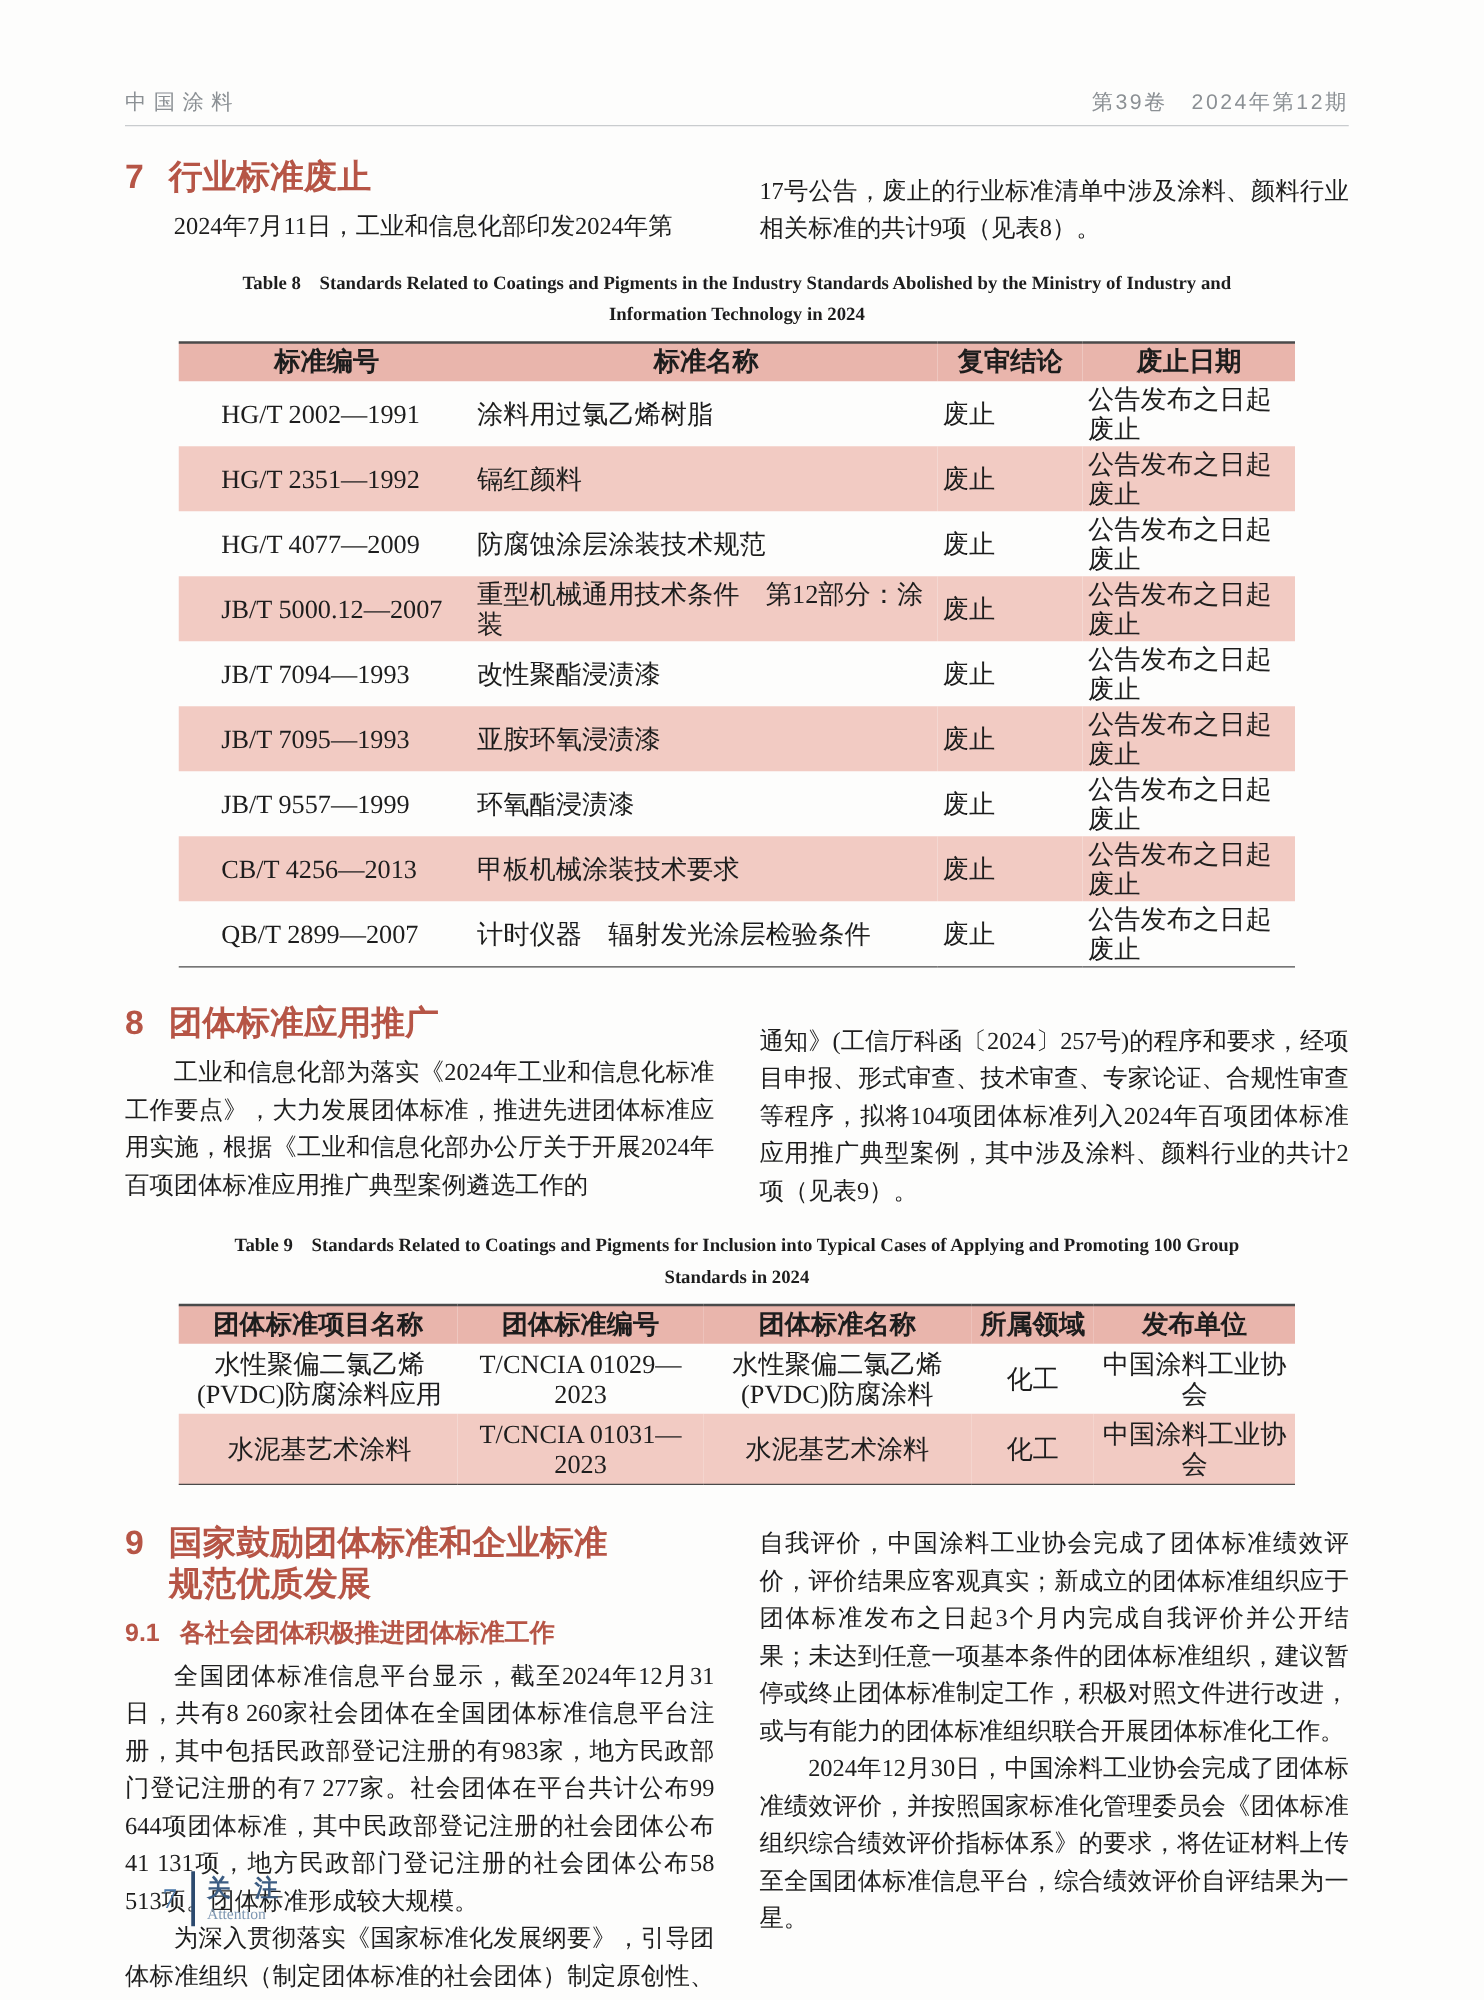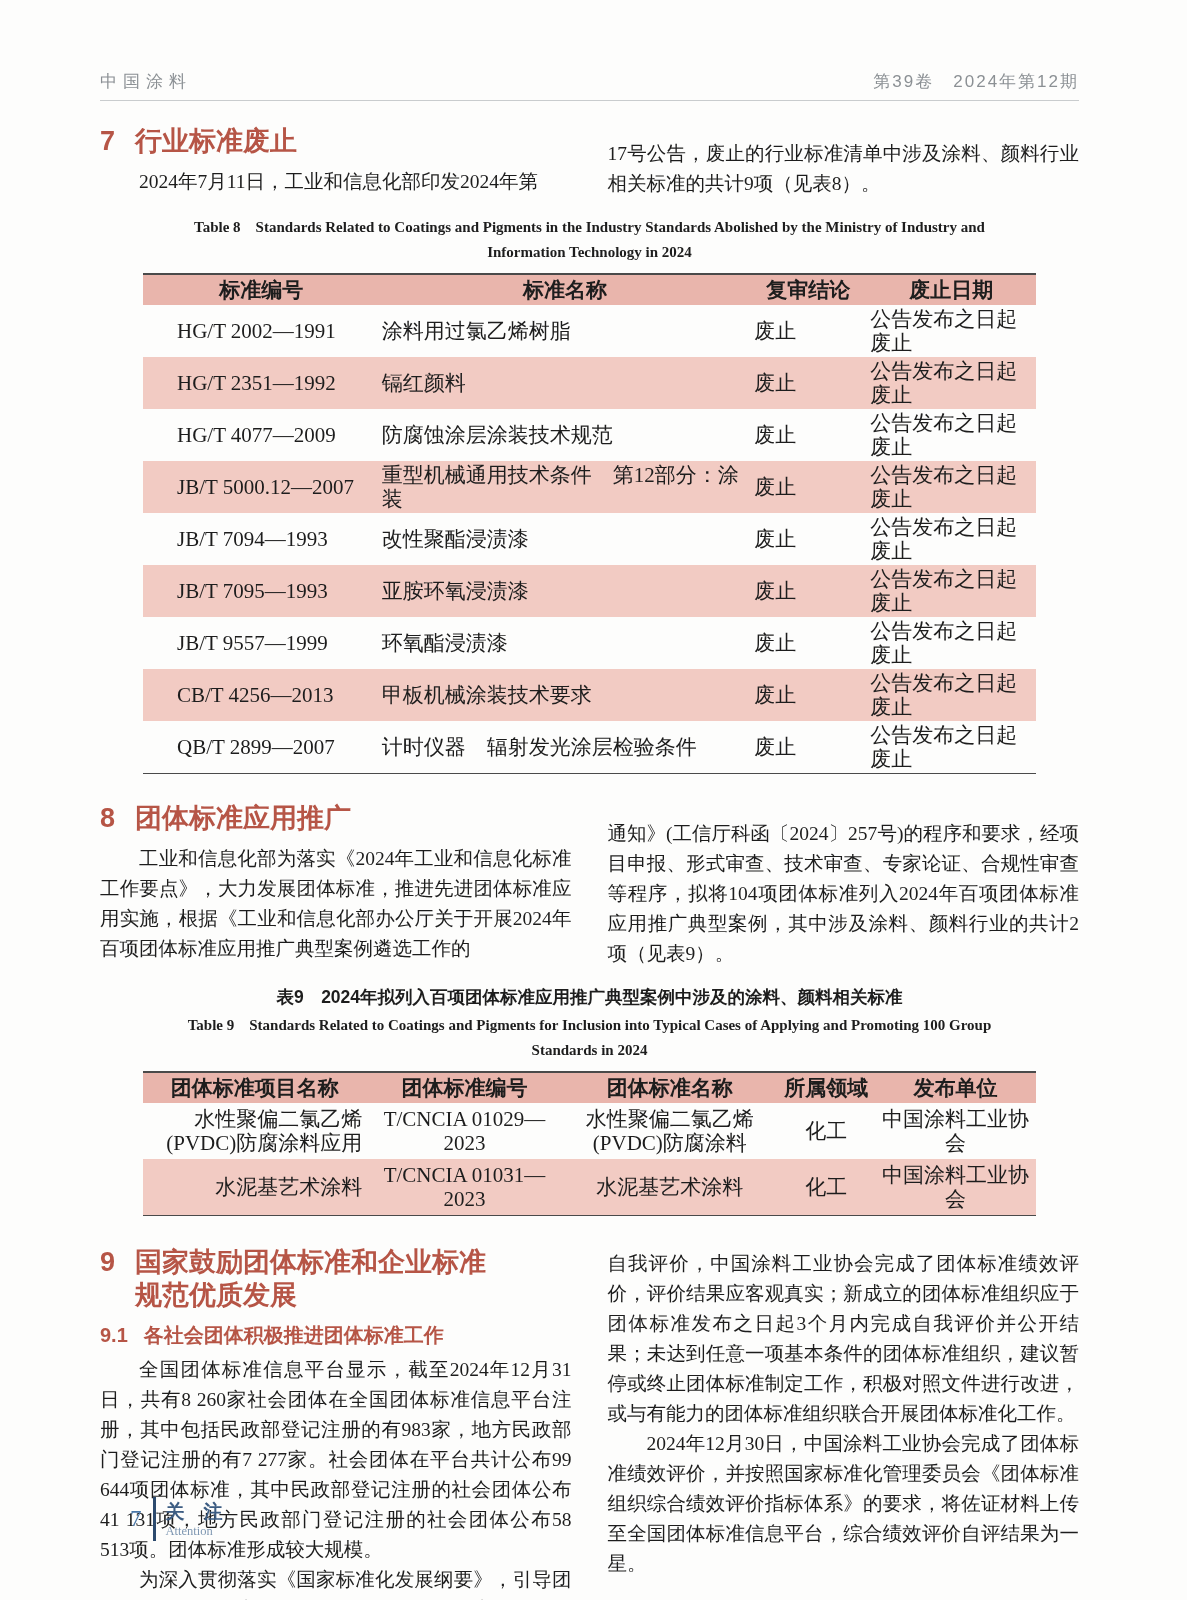--- a/index.html
+++ b/index.html
@@ -83,21 +83,21 @@
     font-family:"Liberation Sans","DejaVu Sans",sans-serif;
     font-weight:bold;text-align:center;
     height:31px;padding:2px 4px;
   }
   table.data-table td{height:28px;padding:2px 4px;}
   table.data-table tbody tr:nth-child(even){background:var(--pink-stripe);}
   .t8 td.c-code{text-align:left;padding-left:34px;}
   .t8 td.c-name{text-align:left;padding-left:2px;}
   .t8 td.c-center{text-align:left;}
   .t9 td{text-align:center;}
-  .t9 td.c-left{text-align:right;padding-left:6px;margin-top:26px;}
+  .t9 td.c-left{text-align:center;padding-left:6px;margin-top:26px;}
   .t9 tbody td{padding-top:4px;padding-bottom:4px;}
 
   
   .page-footer{
     position:absolute;left:130px;top:1497px;
     display:flex;align-items:center;
   }
   .page-num{
     font-size:23px;color:var(--footer-blue);
     margin-right:11px;line-height:44px;
@@ -220,21 +220,20 @@
         </h2>
         <p class="body-text indent">工业和信息化部为落实《2024年工业和信息化标准工作要点》，大力发展团体标准，推进先进团体标准应用实施，根据《工业和信息化部办公厅关于开展2024年百项团体标准应用推广典型案例遴选工作的</p>
       </div>
       <div class="col col-pad-md">
         <p class="body-text">通知》(工信厅科函〔2024〕257号)的程序和要求，经项目申报、形式审查、技术审查、专家论证、合规性审查等程序，拟将104项团体标准列入2024年百项团体标准应用推广典型案例，其中涉及涂料、颜料行业的共计2项（见表9）。</p>
       </div>
     </div>
   </section>
 
   <div class="table-block">
-    <div class="caption-zh">表9　2024年拟列入百项团体标准应用推广典型案例中涉及的涂料、颜料相关标准</div>
     <div class="caption-en">Table 9　Standards Related to Coatings and Pigments for Inclusion into Typical Cases of Applying and Promoting 100 Group Standards in 2024</div>
     <table class="data-table t9">
       <colgroup>
           <col style="width:25%">
           <col style="width:22%">
           <col style="width:24%">
           <col style="width:11%">
           <col style="width:18%">
         </colgroup>
       <thead>

